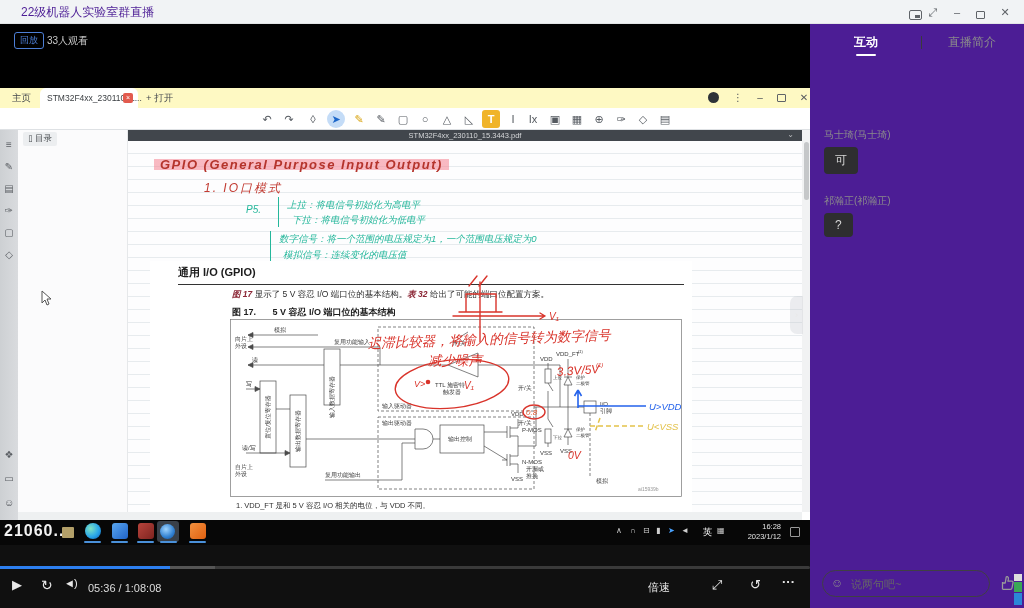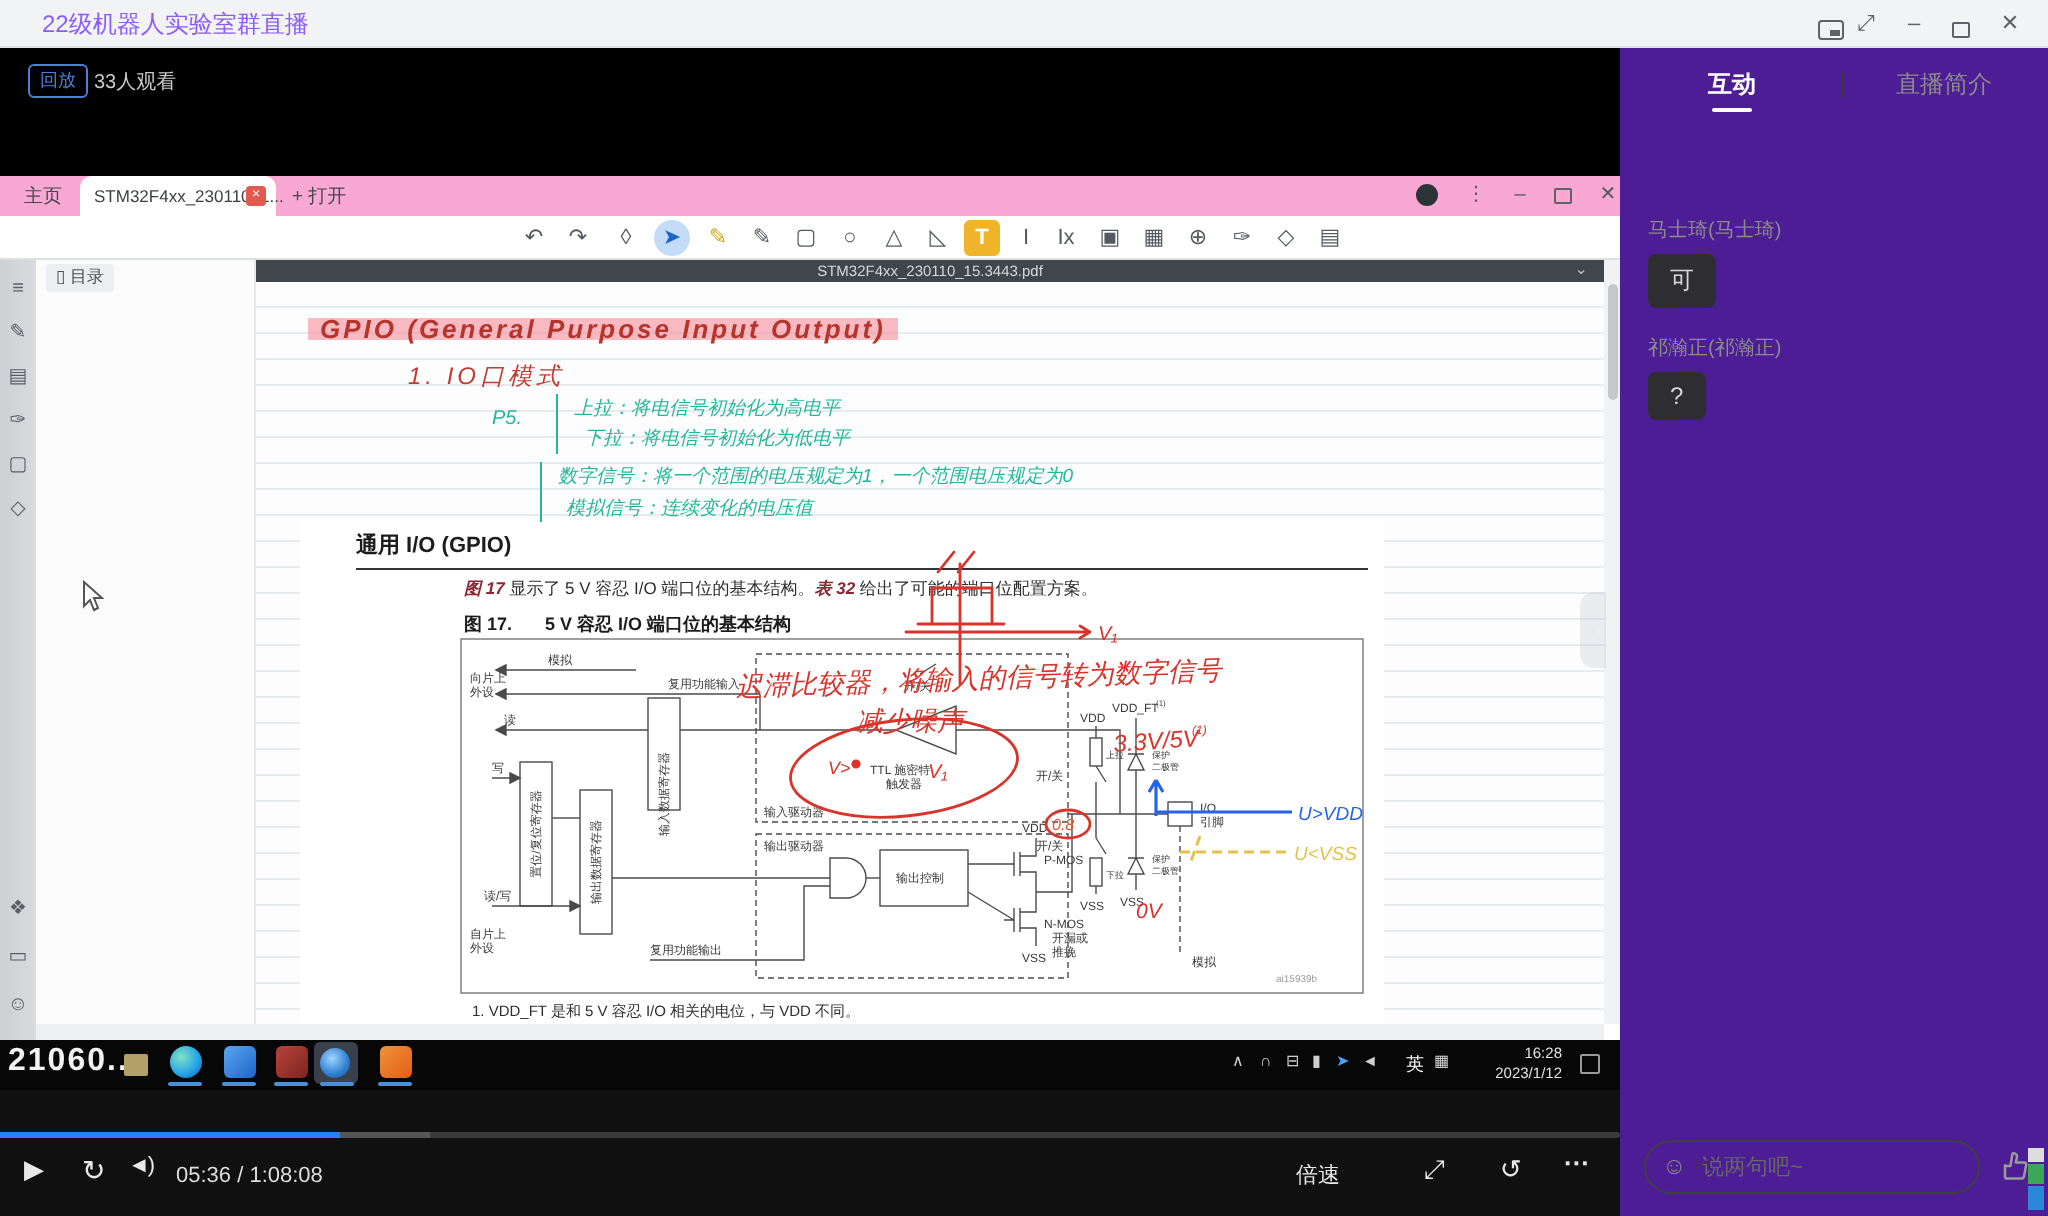--- a/index.html
+++ b/index.html
@@ -2,34 +2,34 @@
 <html><head>
 <meta charset="utf-8">
 <style>
   html,body{margin:0;padding:0;background:#000;}
   *{box-sizing:border-box;font-family:"Liberation Sans","DejaVu Sans",sans-serif;}
   .stage{position:relative;width:1024px;height:608px;overflow:hidden;background:#000;}
   .abs{position:absolute;}
 
   
   .titlebar{position:absolute;left:0;top:0;width:1024px;height:24px;background:#f1f3f5;border-bottom:1px solid #e2e4e6;}
-  .titlebar .title{position:absolute;left:21px;top:4px;font-size:12px;color:#8b5cf6;}
+  .titlebar .title{position:absolute;left:21px;top:4px;font-size:12px;color:#4c1d95;}
   .winbtn{position:absolute;top:3px;width:22px;height:18px;text-align:center;line-height:18px;color:#5f6368;font-size:11px;cursor:default;}
   .pipbox{position:absolute;top:7px;width:13px;height:10px;border:1.3px solid #5f6368;border-radius:2px;}
   .pipbox i{position:absolute;right:1px;bottom:1px;width:5px;height:3px;background:#5f6368;}
   .maxbox{position:absolute;top:8px;width:9px;height:8px;border:1.3px solid #5f6368;border-radius:1px;}
 
   
   .video{position:absolute;left:0;top:24px;width:810px;height:584px;background:#000;}
   .badge{position:absolute;left:14px;top:8px;padding:1px 5px;border:1px solid #4d7fd6;border-radius:3px;color:#4d7fd6;font-size:9px;}
   .viewers{position:absolute;left:47px;top:10px;color:#c9c9c9;font-size:10px;}
 
   
   .screen{position:absolute;left:0;top:64px;width:810px;height:457px;background:#fff;overflow:hidden;}
-  .app-tabbar{position:absolute;left:0;top:0;width:810px;height:20px;background:#f9a8d4;}
+  .app-tabbar{position:absolute;left:0;top:0;width:810px;height:20px;background:#fef9c3;}
   .app-tab-home{position:absolute;left:12px;top:4px;font-size:9.5px;color:#45494e;}
   .app-tab{position:absolute;left:40px;top:0;width:98px;height:20px;background:#fff;border-radius:6px 6px 0 0;font-size:8.5px;color:#3c4044;line-height:20px;padding-left:7px;}
   .app-tab .x{position:absolute;right:5px;top:5px;width:10px;height:10px;background:#e25a4e;border-radius:2px;color:#fff;font-size:7px;line-height:10px;text-align:center;}
   .app-tab-open{position:absolute;left:146px;top:4px;font-size:9.5px;color:#45494e;}
   .appwin{position:absolute;top:2px;width:20px;height:16px;text-align:center;line-height:16px;font-size:10px;color:#55595e;}
   .moon{position:absolute;left:708px;top:4px;width:11px;height:11px;border-radius:50%;background:#2e3338;}
   .app-toolbar{position:absolute;left:0;top:20px;width:810px;height:22px;background:#fff;border-bottom:1px solid #dee1e4;}
   .tool{position:absolute;top:2px;width:18px;height:18px;text-align:center;line-height:18px;font-size:11px;color:#555a60;border-radius:50%;}
   .tool.sel-blue{background:#c4dcf7;color:#1b66c9;}
   .tool.sel-yellow{background:#f0b42a;color:#fff;border-radius:3px;font-weight:bold;}
@@ -85,21 +85,21 @@
   .ptime{position:absolute;left:88px;top:37px;color:#dcdcdc;font-size:11px;}
 
   
   .sidebar{position:absolute;left:810px;top:24px;width:214px;height:584px;background:#4c1d95;}
   .sb-tab{position:absolute;top:10px;font-size:12px;color:#8b8b8b;}
   .sb-tab.active{color:#fff;font-weight:bold;}
   .sb-tab.active:after{content:"";position:absolute;left:50%;margin-left:-10px;top:20px;width:20px;height:2px;background:#fff;border-radius:1px;}
   .sb-div{position:absolute;left:111px;top:12px;width:1px;height:13px;background:#3a3a3c;}
   .notice{position:absolute;left:12px;top:40px;width:190px;background:#453312;border-radius:3px;padding:6px 9px;color:#efa73f;font-size:11px;line-height:16px;}
   .messages{position:absolute;left:14px;top:84px;width:190px;}
-  .msg{margin-bottom:13px;}
+  .msg{margin-bottom:13px;margin-top:20px;}
   .msg .name{font-size:10px;color:#8b8b8b;margin-bottom:5px;}
   .msg .bubble{display:inline-block;background:#2e2e30;border-radius:4px;padding:5px 11px;color:#d6d6d6;font-size:12px;}
   .chatbox{position:absolute;left:12px;top:546px;width:168px;height:27px;border:1px solid #404043;border-radius:14px;}
   .chatbox .face{position:absolute;left:8px;top:5px;color:#8a8a8a;font-size:12px;}
   .chatbox input{position:absolute;left:26px;top:3px;width:132px;height:19px;background:transparent;border:none;outline:none;color:#aaa;font-size:11px;}
   .chatbox input::placeholder{color:#666;}
   .thumb{position:absolute;left:188px;top:550px;width:18px;height:18px;}
   .corner{position:absolute;right:2px;bottom:2px;width:8px;}
   .corner div{width:8px;margin-bottom:1px;}
 </style>

